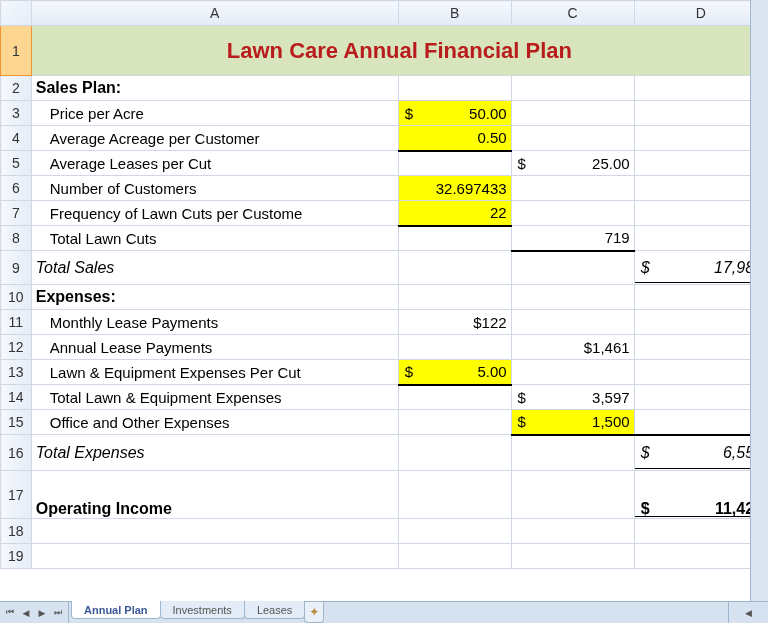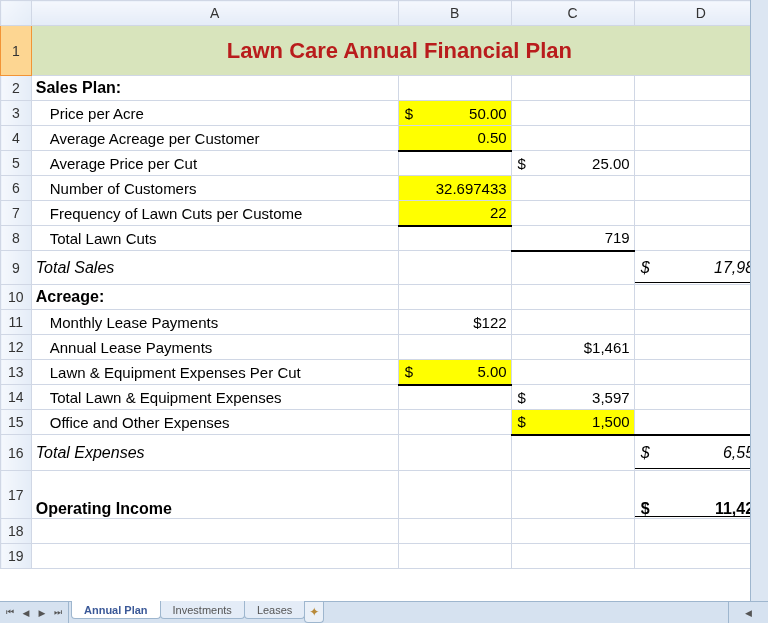--- a/index.html
+++ b/index.html
@@ -240,21 +240,21 @@
   <tr>
     <th class="row-header">4</th>
     <td class="indent">Average Acreage per Customer</td>
     <td class="yellow num underline-single">0.50</td>
     <td></td>
     <td></td>
   </tr>
 
   <tr>
     <th class="row-header">5</th>
-    <td class="indent">Average Price per Cut</td>
+    <td class="indent">Average Leases per Cut</td>
     <td></td>
     <td class="curr"><span class="sym">$</span><span>25.00</span></td>
     <td></td>
   </tr>
 
   <tr>
     <th class="row-header">6</th>
     <td class="indent">Number of Customers</td>
     <td class="yellow num">32.697433</td>
     <td></td>
@@ -280,21 +280,21 @@
   <tr class="tall">
     <th class="row-header">9</th>
     <td class="bold-italic">Total Sales</td>
     <td></td>
     <td></td>
     <td class="curr bold-italic underline-double"><span class="sym">$</span><span>17,984</span></td>
   </tr>
 
   <tr>
     <th class="row-header">10</th>
-    <td class="section-header">Acreage:</td>
+    <td class="section-header">Expenses:</td>
     <td></td>
     <td></td>
     <td></td>
   </tr>
 
   <tr>
     <th class="row-header">11</th>
     <td class="indent">Monthly Lease Payments</td>
     <td class="num">$122</td>
     <td></td>

